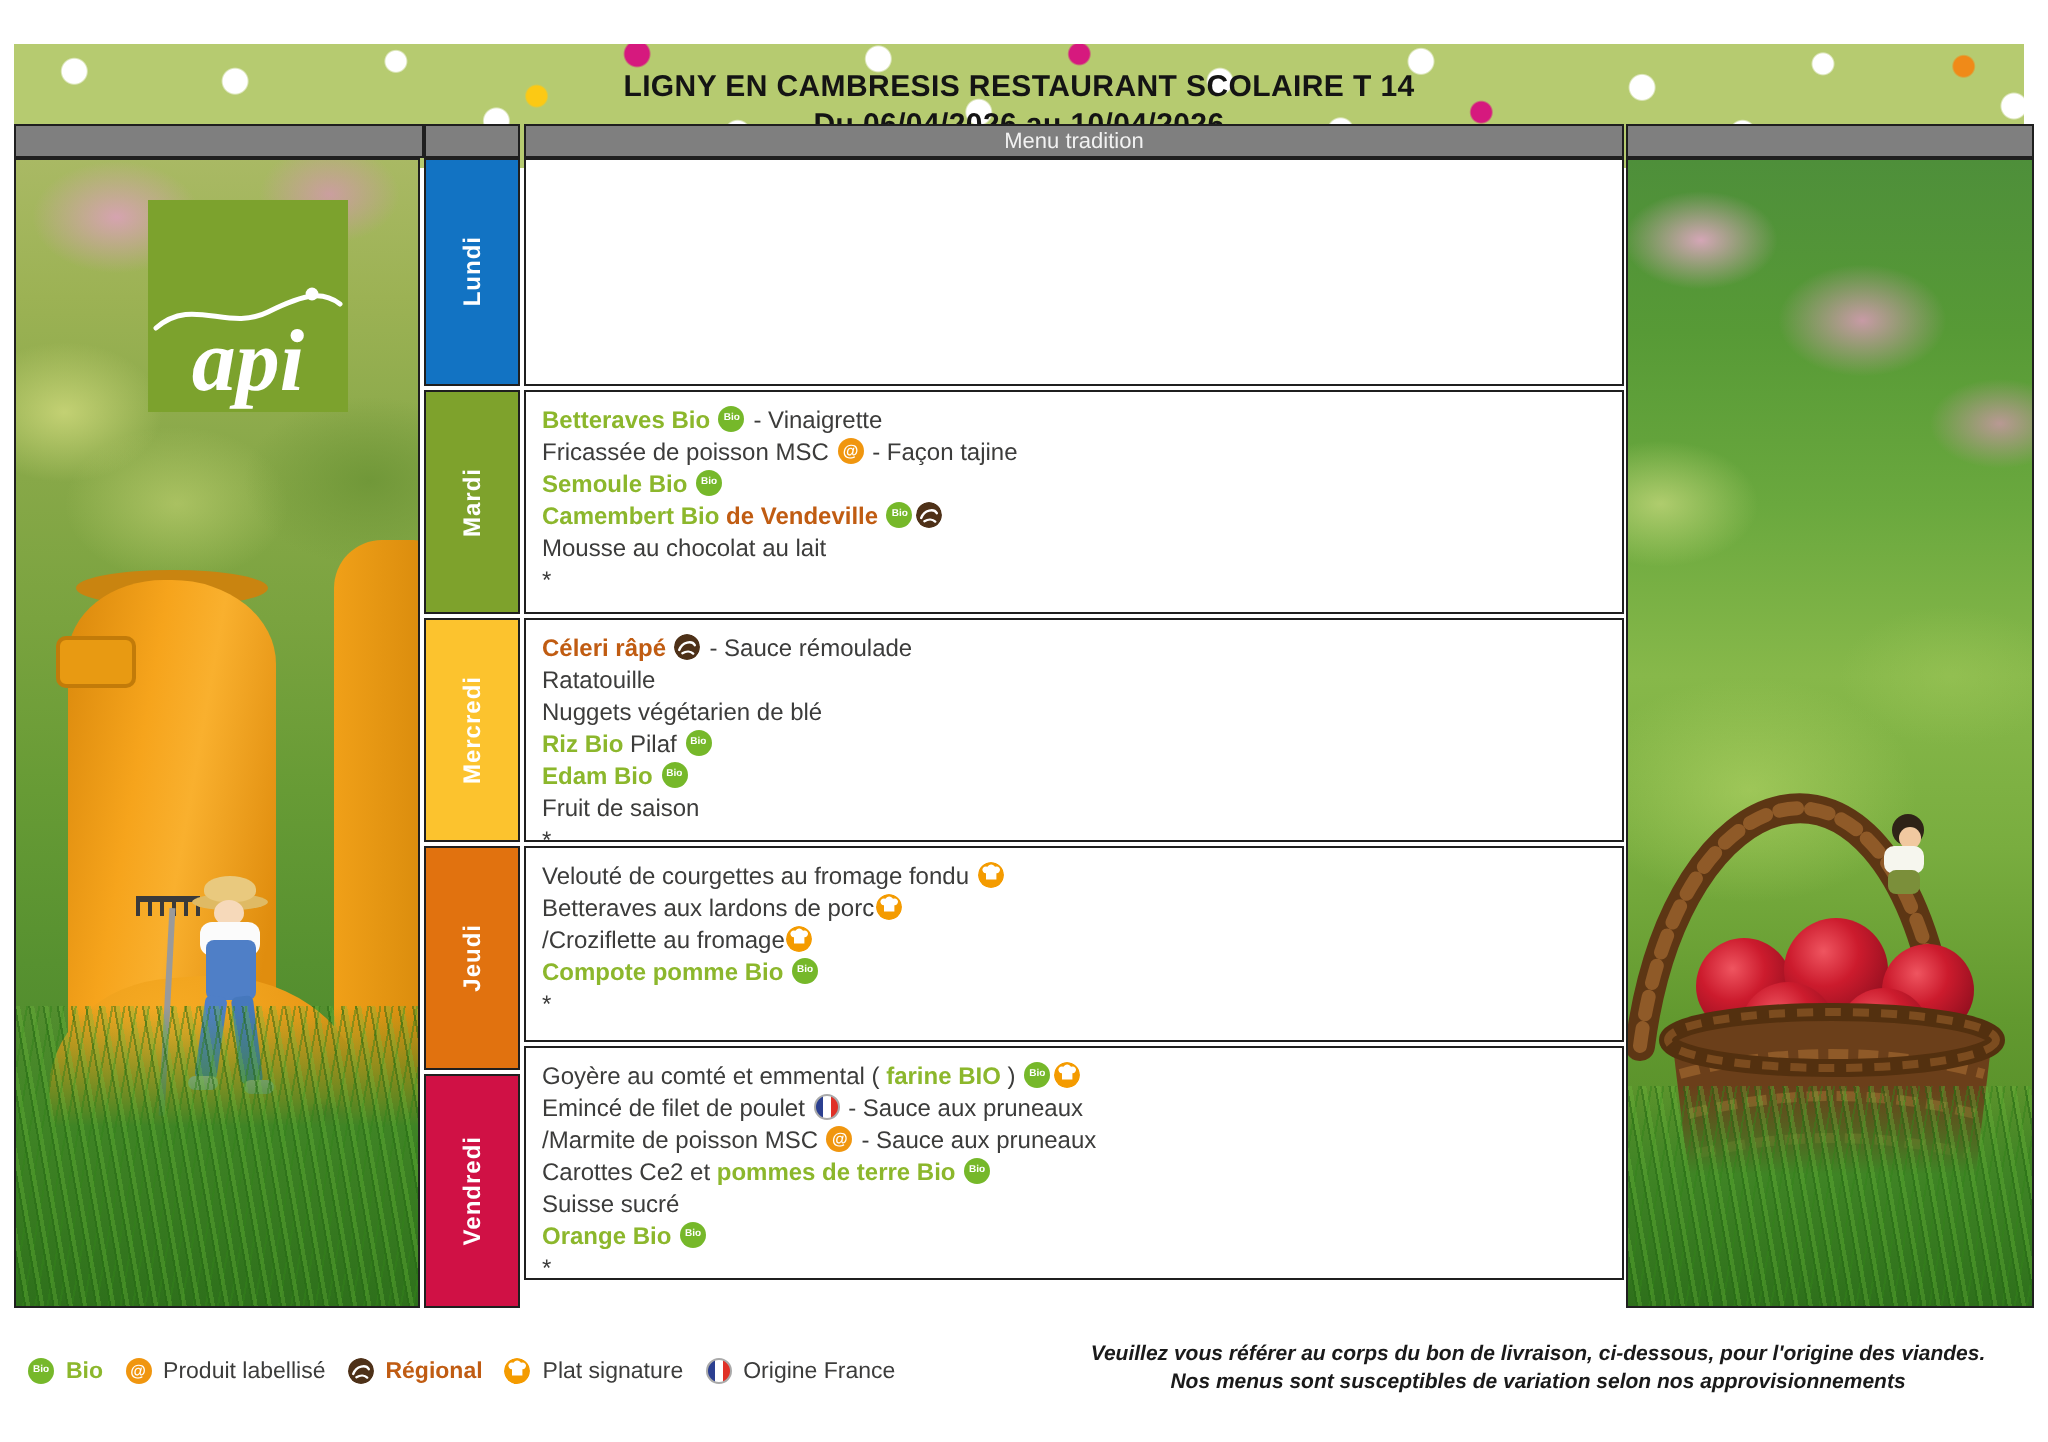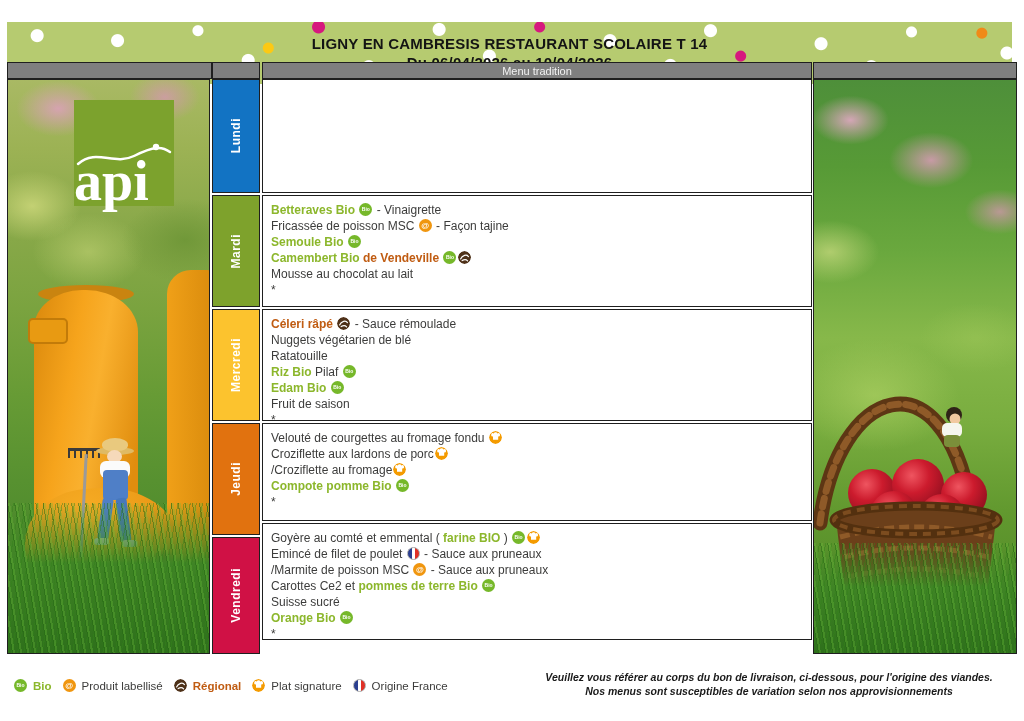--- a/index.html
+++ b/index.html
@@ -75,22 +75,22 @@
     radial-gradient(55px 35px at 18% 7%, rgba(226,168,196,.9), transparent 70%),
     radial-gradient(60px 40px at 58% 14%, rgba(219,155,185,.85), transparent 70%),
     radial-gradient(50px 32px at 92% 23%, rgba(214,150,178,.75), transparent 70%),
     radial-gradient(70px 45px at 8% 30%, rgba(205,220,130,.7), transparent 70%),
     radial-gradient(120px 80px at 30% 55%, rgba(190,220,110,.5), transparent 70%),
     radial-gradient(80px 50px at 80% 45%, rgba(160,200,90,.45), transparent 70%),
     linear-gradient(180deg,#4e8f3a 0%,#579a36 15%,#6aa83e 30%,#87b84a 45%,#79ad3f 60%,#62992f 75%,#538c28 90%,#4a8123 100%);}
 
   .api-logo{position:absolute;left:66px;top:20px;width:100px;height:106px;background:#7ca22d;}
   .api-wave{position:absolute;left:2px;top:40px;}
-  .api-text{position:absolute;left:0;bottom:2px;width:100%;text-align:left;color:#fff;
-    font-family:"Liberation Serif",serif;font-weight:bold;font-size:56px;line-height:46px;}
+  .api-text{position:absolute;left:0;bottom:2px;width:100%;text-align:center;color:#fff;
+    font-family:"Liberation Serif",serif;font-weight:bold;font-size:44px;line-height:46px;font-style:italic;}
 
   .boot-main{position:absolute;left:26px;top:210px;width:104px;height:240px;
     background:linear-gradient(100deg,#d9880c 0%,#f6a41c 35%,#f9b02e 55%,#e08d0e 90%);
     border-radius:48px 52px 20px 16px/38px 42px 14px 12px;}
   .boot-rim{position:absolute;left:30px;top:205px;width:96px;height:18px;background:#c98410;border-radius:50%;}
   .boot-strap{position:absolute;left:20px;top:238px;width:36px;height:22px;background:#e89a12;border:2px solid #c27b09;border-radius:5px;}
   .boot-foot{position:absolute;left:16px;top:408px;width:156px;height:92px;background:radial-gradient(circle at 40% 30%,#f8ad25,#e28f0f);
     border-radius:45% 55% 50% 50%/65% 75% 35% 35%;transform:rotate(-4deg);}
   .boot-right{position:absolute;right:-8px;top:190px;width:50px;height:300px;background:linear-gradient(90deg,#f0a018,#d88a0c);border-radius:24px 10px 0 0;}
 
@@ -210,33 +210,33 @@
               <path d="M2.6 8 C4.2 3.8, 9 3.2, 10.4 5.6 M4.2 9.6 C6.2 8.4, 8.4 8.6, 9.6 9.8" stroke="#fff" stroke-width="1.2" fill="none" stroke-linecap="round"></path>
             </svg></span></div>
         <div class="menu-line"><span class="seg-n">Mousse au chocolat au lait</span></div>
         <div class="menu-line"><span class="seg-n">*</span></div>
       </div>
       <div class="menu-cell" style="height: 112px;">
         <div class="menu-line"><span class="seg-reg">Céleri râpé </span><span class="ic ic-regional"><svg viewBox="0 0 13 13" width="13" height="13">
               <circle cx="6.5" cy="6.5" r="6.5" fill="#4e3118"></circle>
               <path d="M2.6 8 C4.2 3.8, 9 3.2, 10.4 5.6 M4.2 9.6 C6.2 8.4, 8.4 8.6, 9.6 9.8" stroke="#fff" stroke-width="1.2" fill="none" stroke-linecap="round"></path>
             </svg></span><span class="seg-n"> - Sauce rémoulade</span></div>
+        <div class="menu-line"><span class="seg-n">Ratatouille</span></div>
         <div class="menu-line"><span class="seg-n">Nuggets végétarien de blé</span></div>
-        <div class="menu-line"><span class="seg-n">Ratatouille</span></div>
         <div class="menu-line"><span class="seg-bio">Riz Bio</span><span class="seg-n"> Pilaf </span><span class="ic ic-bio">Bio</span></div>
         <div class="menu-line"><span class="seg-bio">Edam Bio </span><span class="ic ic-bio">Bio</span></div>
         <div class="menu-line"><span class="seg-n">Fruit de saison</span></div>
         <div class="menu-line"><span class="seg-n">*</span></div>
       </div>
       <div class="menu-cell" style="height: 98px;">
         <div class="menu-line"><span class="seg-n">Velouté de courgettes au fromage  fondu </span><span class="ic ic-signature"><svg viewBox="0 0 13 13" width="13" height="13">
               <circle cx="6.5" cy="6.5" r="6.5" fill="#f49b00"></circle>
               <path d="M4 5.6 a1.7 1.7 0 1 1 .7-3.2 a2.2 2.2 0 0 1 3.8 0 a1.7 1.7 0 1 1 .7 3.2 v3.2 h-5.2 z" fill="#fff"></path>
             </svg></span></div>
-        <div class="menu-line"><span class="seg-n">Croziflette aux lardons de porc</span><span class="ic ic-signature"><svg viewBox="0 0 13 13" width="13" height="13">
+        <div class="menu-line"><span class="seg-n">Betteraves aux lardons de porc</span><span class="ic ic-signature"><svg viewBox="0 0 13 13" width="13" height="13">
               <circle cx="6.5" cy="6.5" r="6.5" fill="#f49b00"></circle>
               <path d="M4 5.6 a1.7 1.7 0 1 1 .7-3.2 a2.2 2.2 0 0 1 3.8 0 a1.7 1.7 0 1 1 .7 3.2 v3.2 h-5.2 z" fill="#fff"></path>
             </svg></span></div>
         <div class="menu-line"><span class="seg-n">/Croziflette au fromage</span><span class="ic ic-signature"><svg viewBox="0 0 13 13" width="13" height="13">
               <circle cx="6.5" cy="6.5" r="6.5" fill="#f49b00"></circle>
               <path d="M4 5.6 a1.7 1.7 0 1 1 .7-3.2 a2.2 2.2 0 0 1 3.8 0 a1.7 1.7 0 1 1 .7 3.2 v3.2 h-5.2 z" fill="#fff"></path>
             </svg></span></div>
         <div class="menu-line"><span class="seg-bio">Compote pomme Bio </span><span class="ic ic-bio">Bio</span></div>
         <div class="menu-line"><span class="seg-n">*</span></div>
       </div>

